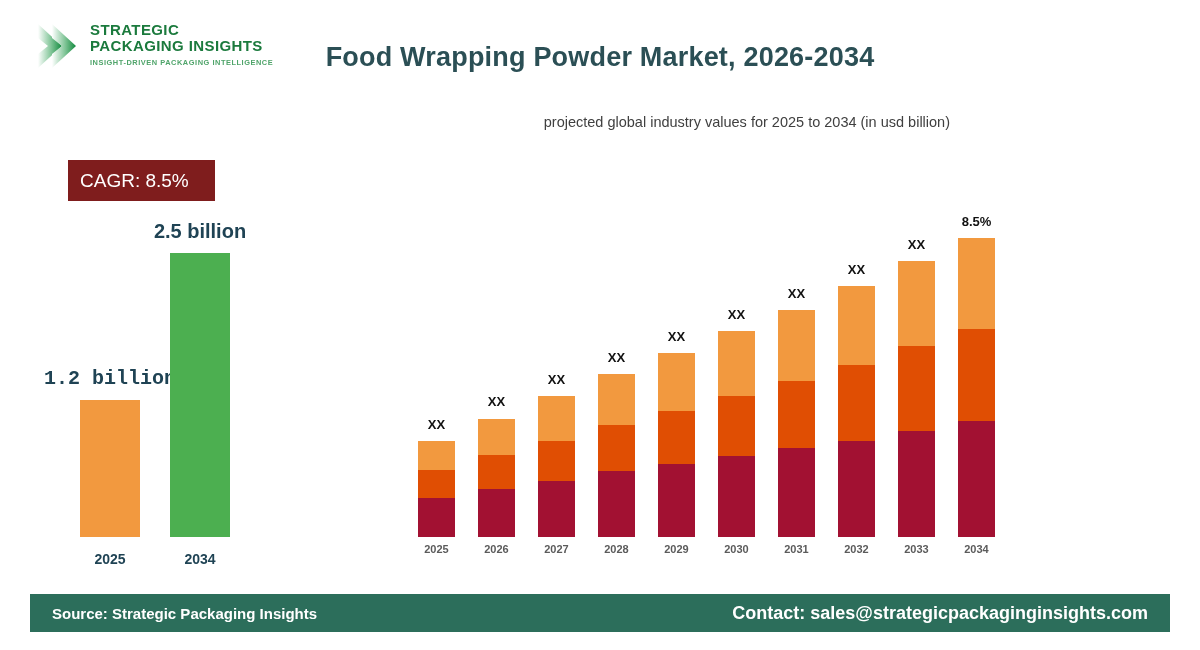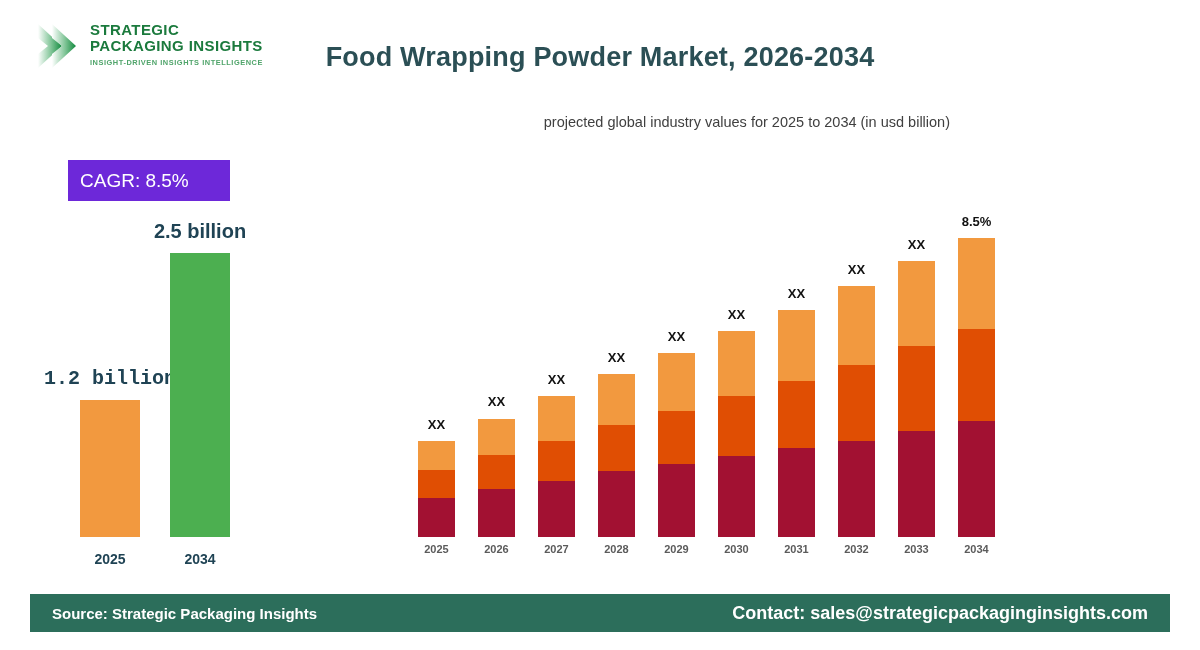--- a/index.html
+++ b/index.html
@@ -28,22 +28,22 @@
     position:absolute;left:250px;top:42px;width:700px;
     text-align:center;font-size:27px;font-weight:bold;
     color:#2B4F55;letter-spacing:.2px;
   }
   #subtitle{
     position:absolute;left:250px;top:114px;width:700px;
     text-align:right;font-size:14.5px;color:#404040;
   }
   
   #cagr-badge{
-    position:absolute;left:68px;top:160px;width:162px;height:41px;
-    background:#6d28d9;color:#ffffff;
+    position:absolute;left:68px;top:160px;width:147px;height:41px;
+    background:#7f1d1d;color:#ffffff;
     display:flex;align-items:center;
     padding-left:12px;box-sizing:border-box;
     font-size:19px;font-weight:normal;
   }
   
   #left-panel{position:absolute;left:0;top:0;width:300px;height:590px;}
   .lbar-rect{position:absolute;bottom:53px;width:60px;}
   .lbar-value{
     position:absolute;width:160px;text-align:center;
     font-size:20px;font-weight:bold;color:#1F4354;
@@ -86,21 +86,21 @@
           <stop offset="100%" stop-color="#128A3E"></stop>
         </linearGradient>
       </defs>
       <path d="M6 4 L30 26 L6 48 L6 34 L16 26 L6 18 Z" fill="url(#chevGrad)"></path>
       <path d="M20 4 L44 26 L20 48 L20 34 L30 26 L20 18 Z" fill="url(#chevGrad)"></path>
     </svg>
   </div>
   <div id="logo-text">
     <div class="logo-line">STRATEGIC</div>
     <div class="logo-line">PACKAGING INSIGHTS</div>
-    <div id="logo-tagline">INSIGHT-DRIVEN INSIGHTS INTELLIGENCE</div>
+    <div id="logo-tagline">INSIGHT-DRIVEN PACKAGING INTELLIGENCE</div>
   </div>
 </div>
 
 <div id="title">Food Wrapping Powder Market, 2026-2034</div>
 <div id="subtitle">projected global industry values for 2025 to 2034 (in usd billion)</div>
 
 <div id="cagr-badge">
   <span>CAGR: 8.5%</span>
 </div>
 

